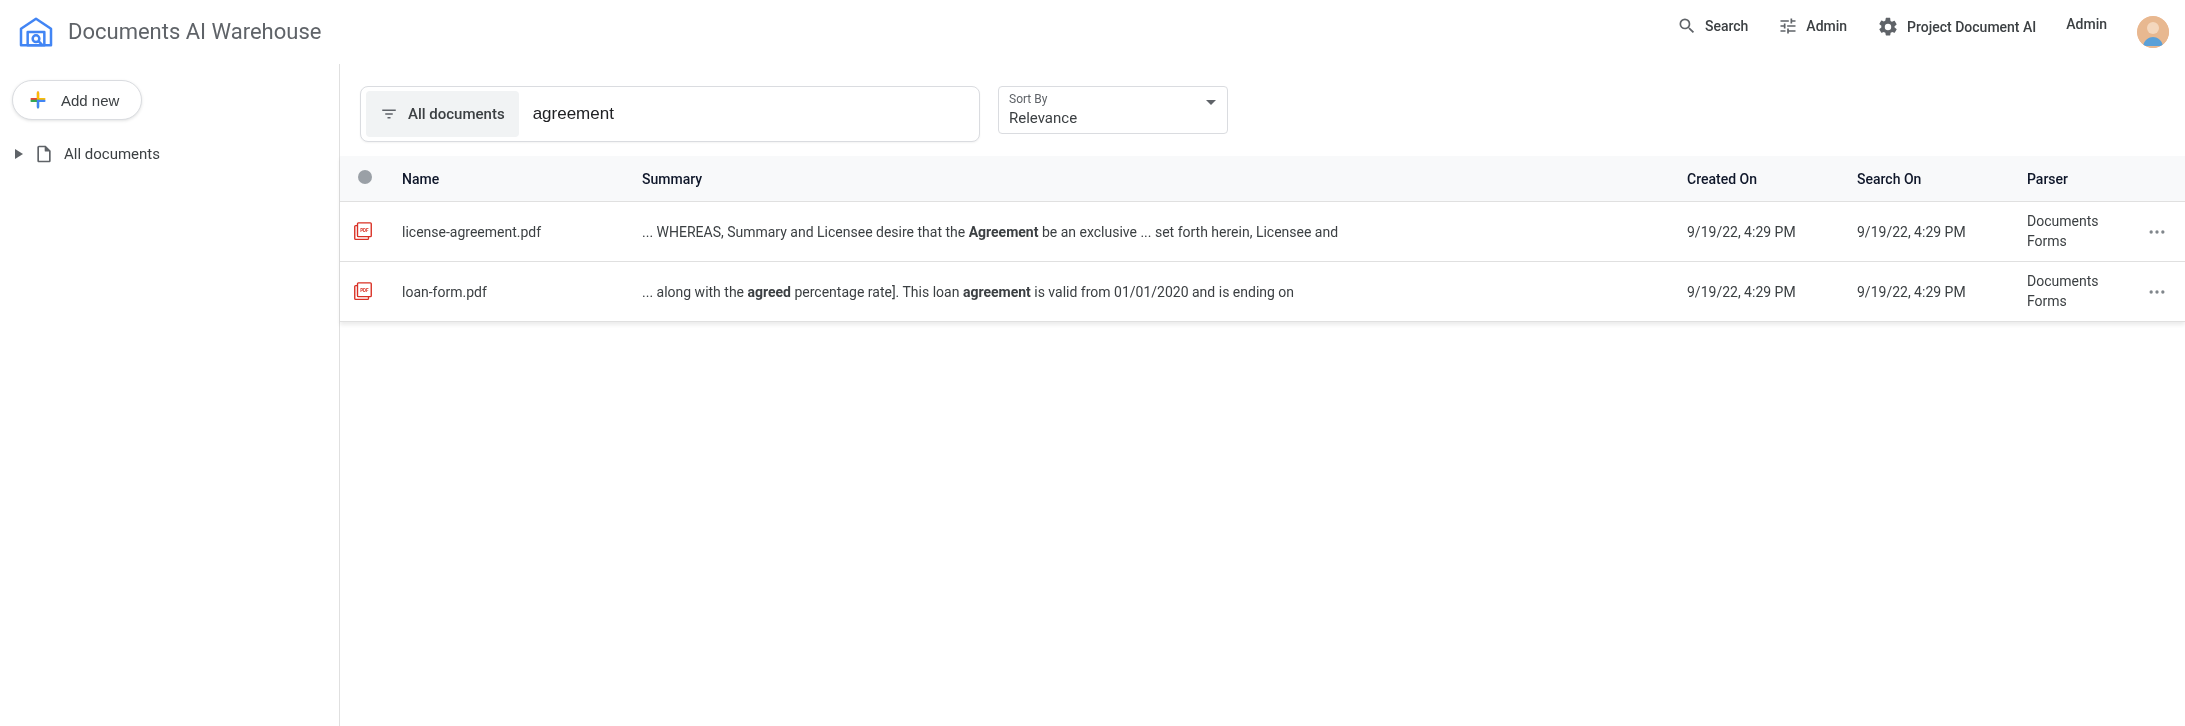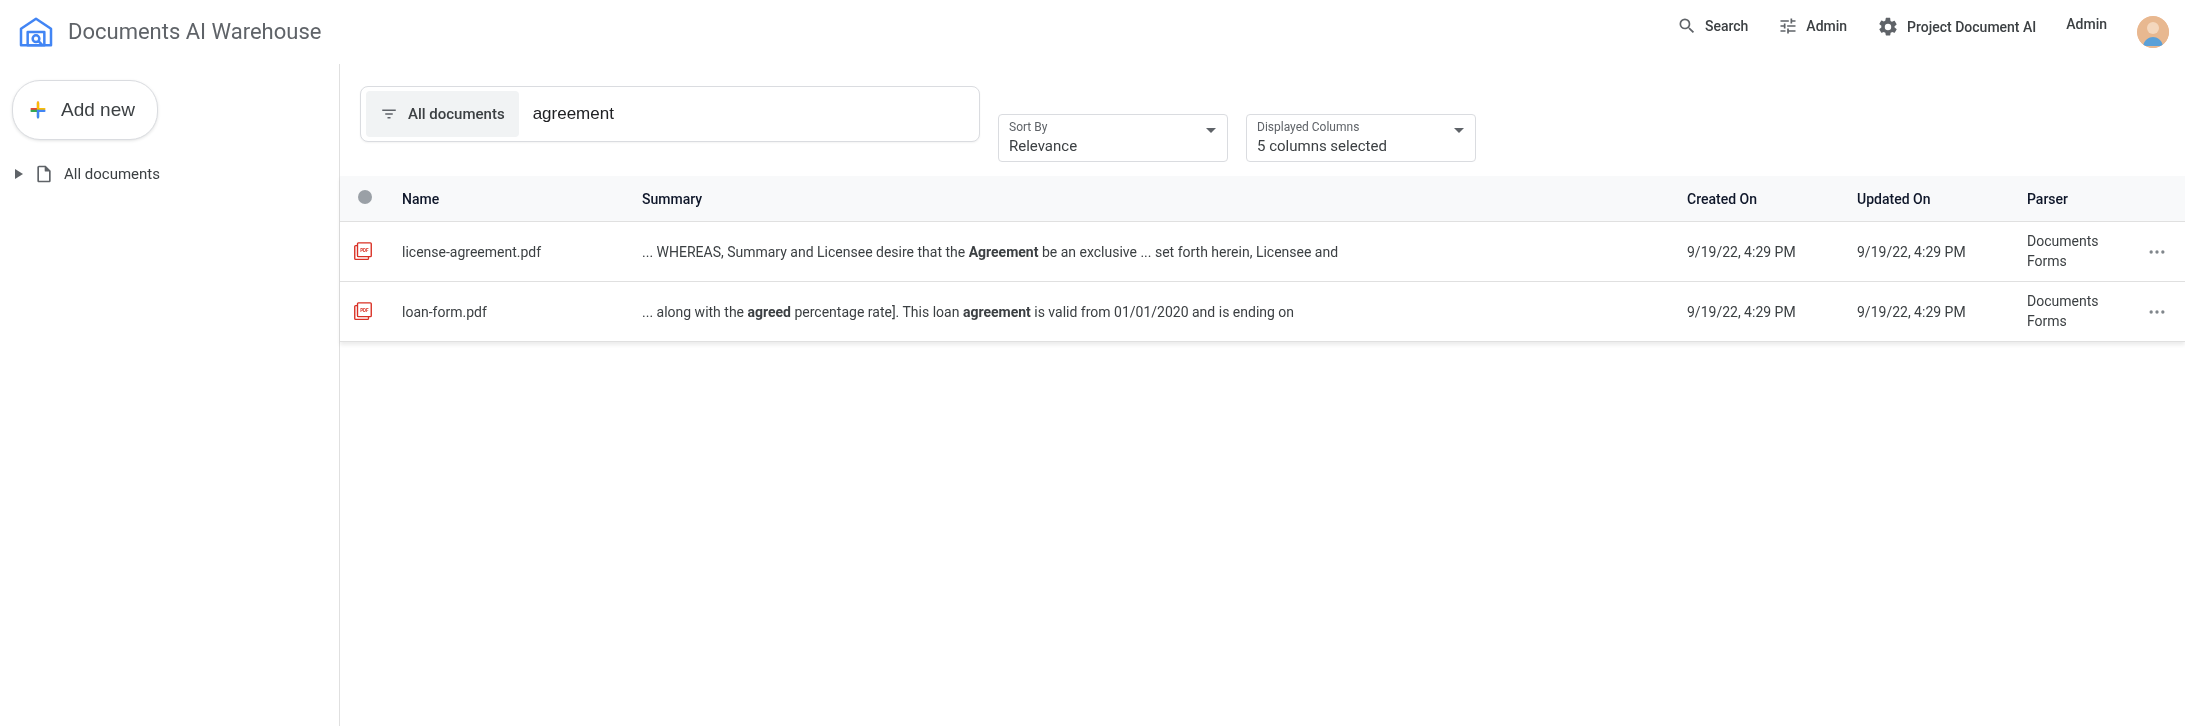--- a/index.html
+++ b/index.html
@@ -14,39 +14,39 @@
 .header-actions { display: flex; align-items: flex-start; gap: 30px; }
 .header-item { display: flex; align-items: center; gap: 8px; cursor: pointer; color: #3c4043; font-size: 14px; font-weight: 500; }
 .header-item svg { width: 20px; height: 20px; fill: #5f6368; }
 .header-item.gear svg { width: 22px; height: 22px; }
 .avatar { width: 32px; height: 32px; border-radius: 50%; background: linear-gradient(135deg,#f4c7a8,#e8a87c); display:flex; align-items:center; justify-content:center; overflow:hidden; }
 .avatar svg { width:32px; height:32px; }
 
 
 .body { display: flex; height: calc(100vh - 64px); }
 .sidebar { width: 340px; padding: 12px 8px; border-right: 1px solid #e0e0e0; }
-.add-new { display: inline-flex; align-items: center; gap: 12px; background:#fff; border:1px solid #dadce0; border-radius: 28px; height:60px; padding: 0 22px 0 14px; box-shadow: 0 1px 3px rgba(60,64,67,.15); cursor:pointer; font-size:19px; color:#3c4043; font-weight:500; margin: 4px 0 18px 4px;}
+.add-new { display: inline-flex; align-items: center; gap: 12px; background:#fff; border:1px solid #dadce0; border-radius: 28px; height:40px; padding: 0 22px 0 14px; box-shadow: 0 1px 3px rgba(60,64,67,.15); cursor:pointer; font-size:15px; color:#3c4043; font-weight:500; margin: 4px 0 18px 4px;}
 .add-new .plus { width:22px; height:22px; }
 .tree-row { display:flex; align-items:center; gap:10px; padding:6px 6px; color:#5f6368; cursor:pointer; }
 .tree-row .caret { width:10px; display:flex; justify-content:center; }
 .tree-row .file-ico { width:20px; height:20px; fill:#5f6368; }
 .tree-row span { font-size:15px; color:#3c4043; }
 
 .main { flex:1; display:flex; flex-direction:column; background:#fff; }
 
 
 .search-row { display:flex; align-items:flex-start; gap:18px; padding: 22px 20px 14px 20px; }
 .search-box { flex: 0 0 620px; display:flex; align-items:center; border:1px solid #dadce0; border-radius:8px; height:56px; padding:5px; background:#fff; box-shadow: 0 1px 2px rgba(0,0,0,0.05); }
 .chip { display:flex; align-items:center; gap:10px; background:#f1f3f4; border-radius:4px; height:46px; padding:0 14px; margin-right:14px; cursor:pointer; }
 .chip svg { width:18px; height:18px; fill:#5f6368; }
 .chip-text { font-size:15px; color:#3c4043; font-weight:500; }
 .search-input { flex:1; border:none; outline:none; font-size:17px; color:#202124; background:transparent; }
 .search-input::placeholder { color:#80868b; }
 
-.dropdown { border:1px solid #dadce0; border-radius:4px; width:230px; padding:6px 10px 4px 10px; position:relative; cursor:pointer; background:#fff;margin-top:28px; }
+.dropdown { border:1px solid #dadce0; border-radius:4px; width:230px; padding:6px 10px 4px 10px; position:relative; cursor:pointer; background:#fff; }
 .dropdown .dd-label { font-size:12px; color:#5f6368; position:relative; top:-1px; }
 .dropdown .dd-value { font-size:15px; color:#3c4043; line-height:22px; }
 .dropdown .dd-caret { position:absolute; right:10px; top:10px; }
 .dropdown .dd-caret svg { width:12px; height:12px; fill:#5f6368; }
 
 
 .filter-bar { display:flex; align-items:center; gap:12px; padding: 10px 20px; border-top:1px solid #e0e0e0; border-bottom:1px solid #e0e0e0; }
 .filter-bar .flt-ico { width:18px; height:18px; fill:#5f6368; }
 .filter-bar .flt-label { font-weight:600; font-size:14px; color:#3c4043; }
 .filter-input { border:none; outline:none; font-size:15px; color:#3c4043; flex:1; }
@@ -181,42 +181,33 @@
       <div class="dropdown">
         <div class="dd-label">Sort By</div>
         <div class="dd-value">Relevance</div>
         <span class="dd-caret">
             <svg viewBox="0 0 12 12">
               <path d="M1 3l5 5 5-5z"></path>
             </svg>
           </span>
       </div>
 
-      <div class="dropdown">
-        <div class="dd-label">Displayed Columns</div>
-        <div class="dd-value">5 columns selected</div>
-        <span class="dd-caret">
-            <svg viewBox="0 0 12 12">
-              <path d="M1 3l5 5 5-5z"></path>
-            </svg>
-          </span>
-      </div>
     </div>
 
 
 
     <div class="table-wrap">
     <table class="tbl">
       <thead>
         <tr>
           <th><span class="sel-dot"></span></th>
           <th class="col-name">Name</th>
           <th class="col-summary">Summary</th>
           <th class="col-date">Created On</th>
-          <th class="col-date">Updated On</th>
+          <th class="col-date">Search On</th>
           <th class="col-parser">Parser</th>
           <th class="col-menu"></th>
         </tr>
       </thead>
       <tbody>
         <tr>
           <td>
             <span>
               <svg class="pdf-ico" viewBox="0 0 24 24">
                     <rect x="3" y="5" width="15" height="15" rx="1" fill="none" stroke="#d93025" stroke-width="1.5"></rect>

